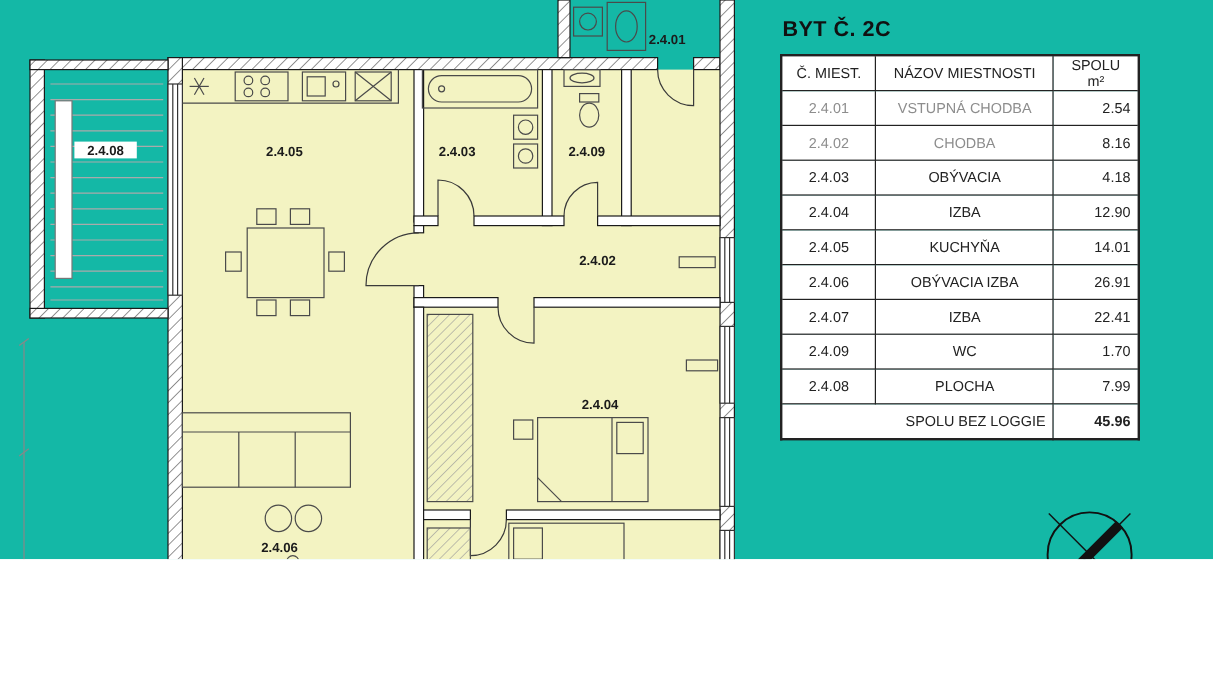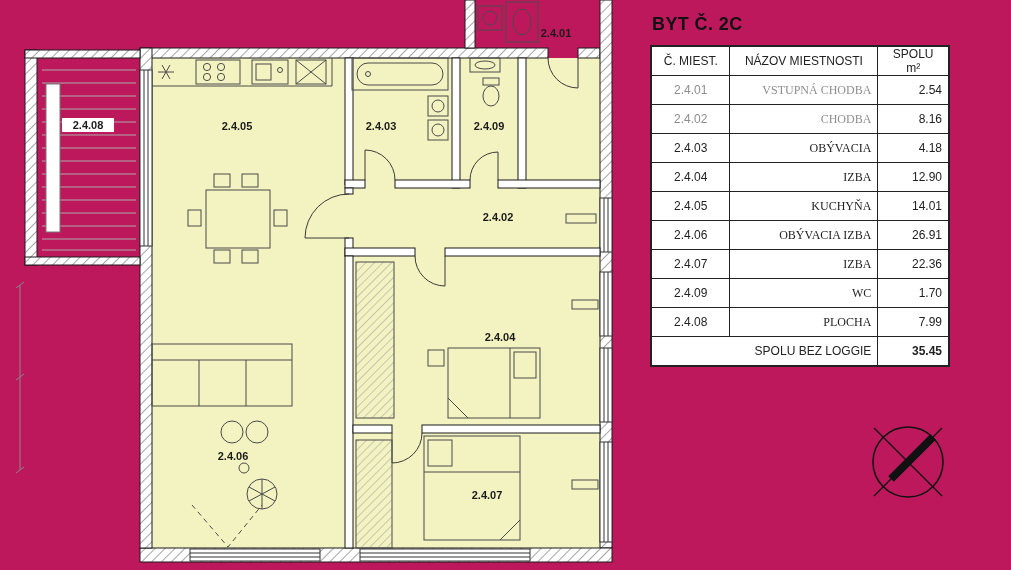--- a/index.html
+++ b/index.html
@@ -1,26 +1,26 @@
 <!DOCTYPE html>
 <html><head>
 <meta charset="utf-8">
 <style>
   html,body{margin:0;padding:0;background:#fff;}
   body{font-family:"Liberation Sans",sans-serif;}
-  .stage{position:relative;width:1011px;height:570px;background:#be185d;overflow:hidden;}
+  .stage{position:relative;width:1011px;height:466px;background:#14b8a6;overflow:hidden;}
   .plan{position:absolute;left:0;top:0;}
   .plan text{font:bold 11px "Liberation Sans",sans-serif;fill:#1b1b1b;text-anchor:middle;}
   .panel{position:absolute;left:650px;top:14px;width:300px;}
   .panel-title{font-size:18px;font-weight:bold;color:#111;letter-spacing:.4px;margin:0 0 10px 2px;}
   table.rooms{border-collapse:collapse;border:2px solid #222;}
   .rooms th,.rooms td{border:1px solid #222;font-size:12px;color:#222;height:28px;padding:0 6px;background:#fff;}
   .rooms th{font-weight:normal;text-align:center;margin-top:26px;}
   td.code{text-align:center;width:66px;}
-  td.name{text-align:right;width:136px;font-family:Liberation Serif, serif;}
+  td.name{text-align:center;width:136px;}
   td.area{text-align:right;width:58px;}
   tr.muted td.code, tr.muted td.name{color:#8d8d8d;}
   td.total-label{text-align:right;padding-left:12px;}
   td.total-value{font-weight:bold;}
   .compass{position:absolute;left:860px;top:414px;}
 </style>
 </head>
 <body>
 
 <div class="stage">
@@ -269,35 +269,35 @@
           <td class="area">14.01</td>
         </tr>
         <tr>
           <td class="code">2.4.06</td>
           <td class="name">OBÝVACIA IZBA</td>
           <td class="area">26.91</td>
         </tr>
         <tr>
           <td class="code">2.4.07</td>
           <td class="name">IZBA</td>
-          <td class="area">22.36</td>
+          <td class="area">22.41</td>
         </tr>
         <tr>
           <td class="code">2.4.09</td>
           <td class="name">WC</td>
           <td class="area">1.70</td>
         </tr>
         <tr>
           <td class="code">2.4.08</td>
           <td class="name">PLOCHA</td>
           <td class="area">7.99</td>
         </tr>
         <tr>
           <td class="total-label" colspan="2">SPOLU BEZ LOGGIE</td>
-          <td class="area total-value">35.45</td>
+          <td class="area total-value">45.96</td>
         </tr>
       </tbody>
     </table>
   </div>
 
   <svg class="compass" width="96" height="96" viewBox="0 0 96 96">
     <circle cx="48" cy="48" r="35" fill="none" stroke="#111" stroke-width="1.6"></circle>
     <line x1="14" y1="14" x2="82" y2="82" stroke="#111" stroke-width="1.2"></line>
     <line x1="14" y1="82" x2="82" y2="14" stroke="#111" stroke-width="1.2"></line>
     <line x1="31" y1="65" x2="73" y2="23" stroke="#111" stroke-width="8"></line>

